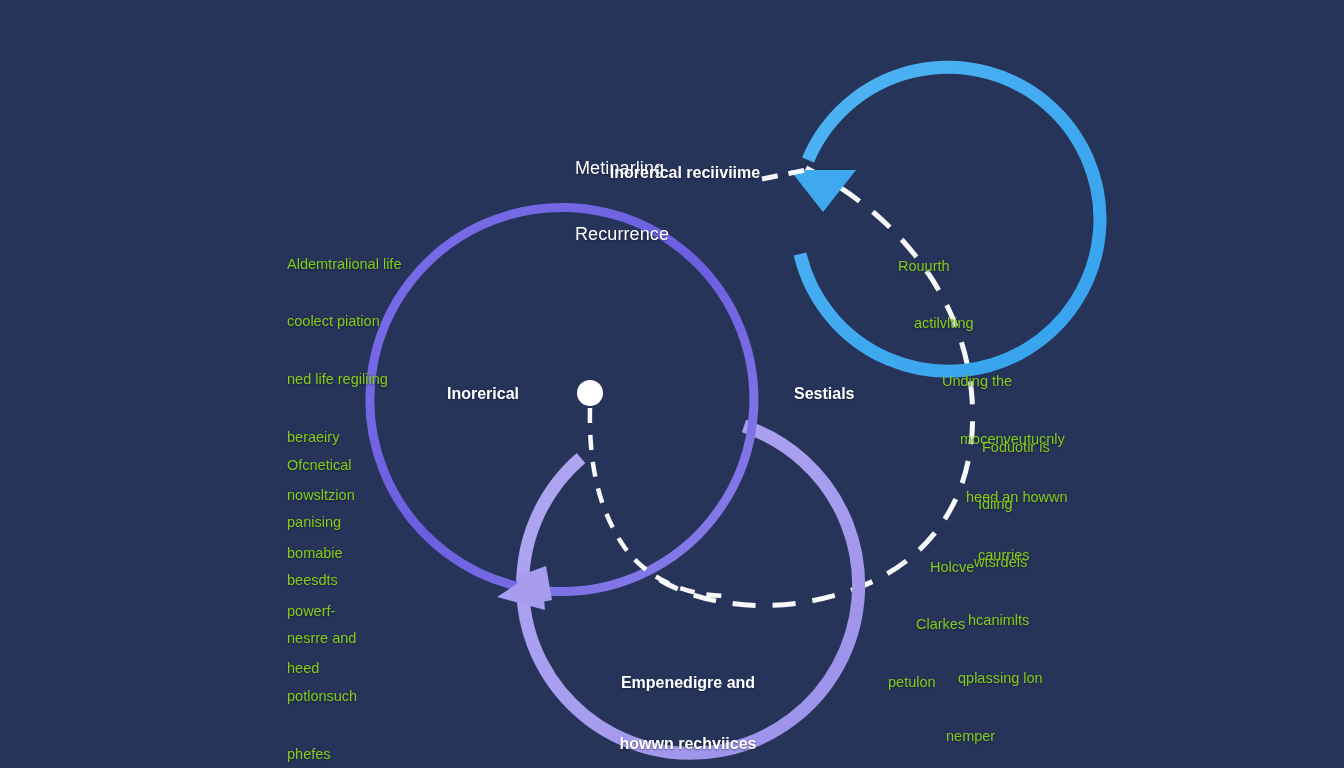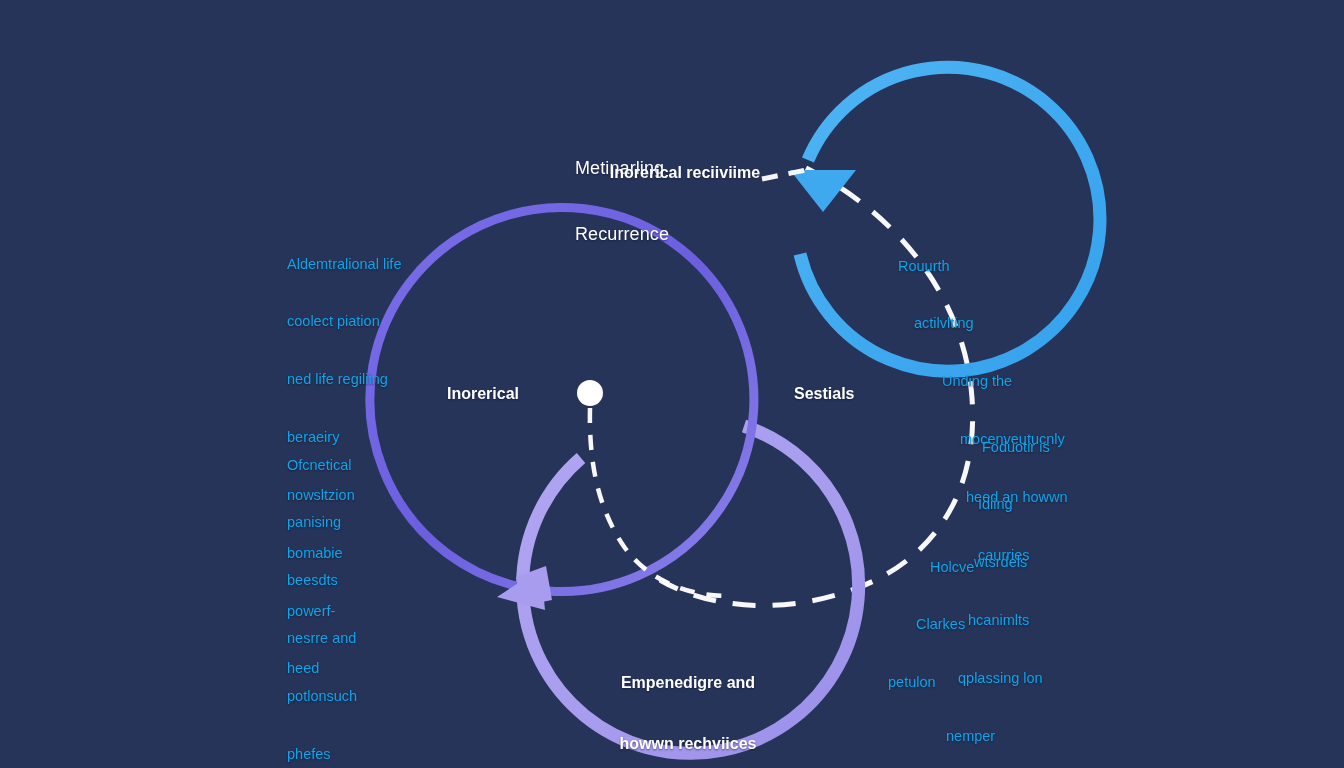--- a/index.html
+++ b/index.html
@@ -44,21 +44,21 @@
     font-weight: bold;
     text-align: center;
   }
   .t-node {
     font-size: 16px;
     font-weight: bold;
   }
   .t-body {
     font-size: 14.5px;
     font-weight: normal;
-    color: #0ea5e9;
+    color: #84cc16;
     line-height: 1.33;
   }
   .t-bottom {
     font-size: 16px;
     font-weight: bold;
     text-align: center;
     line-height: 1.28;
   }
 </style>
 </head>

